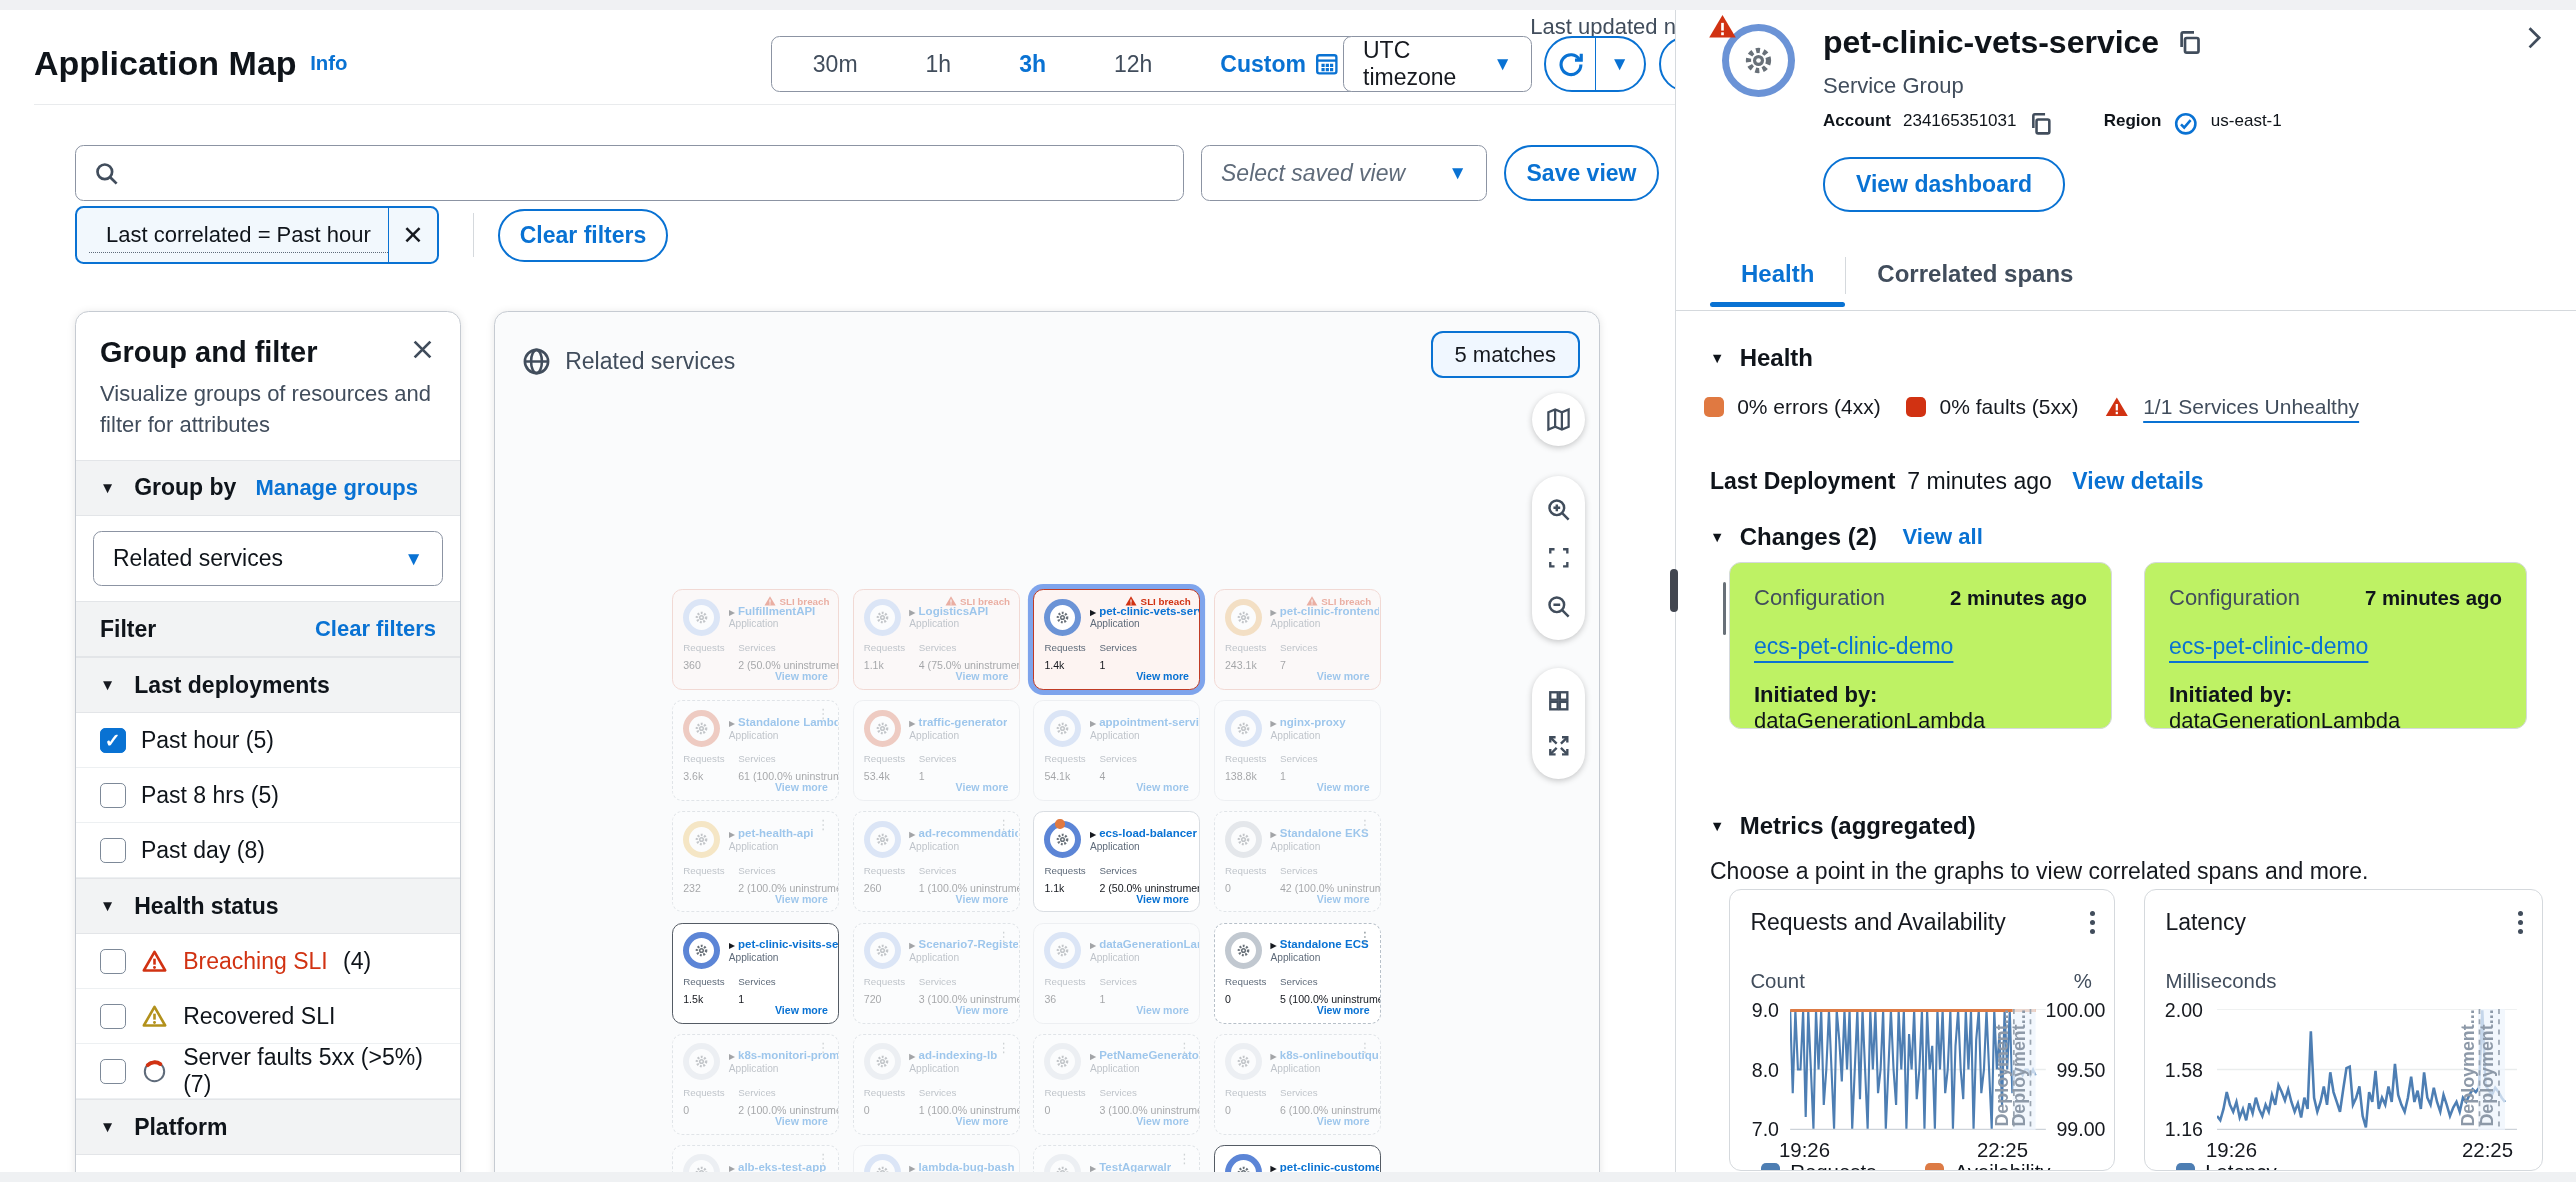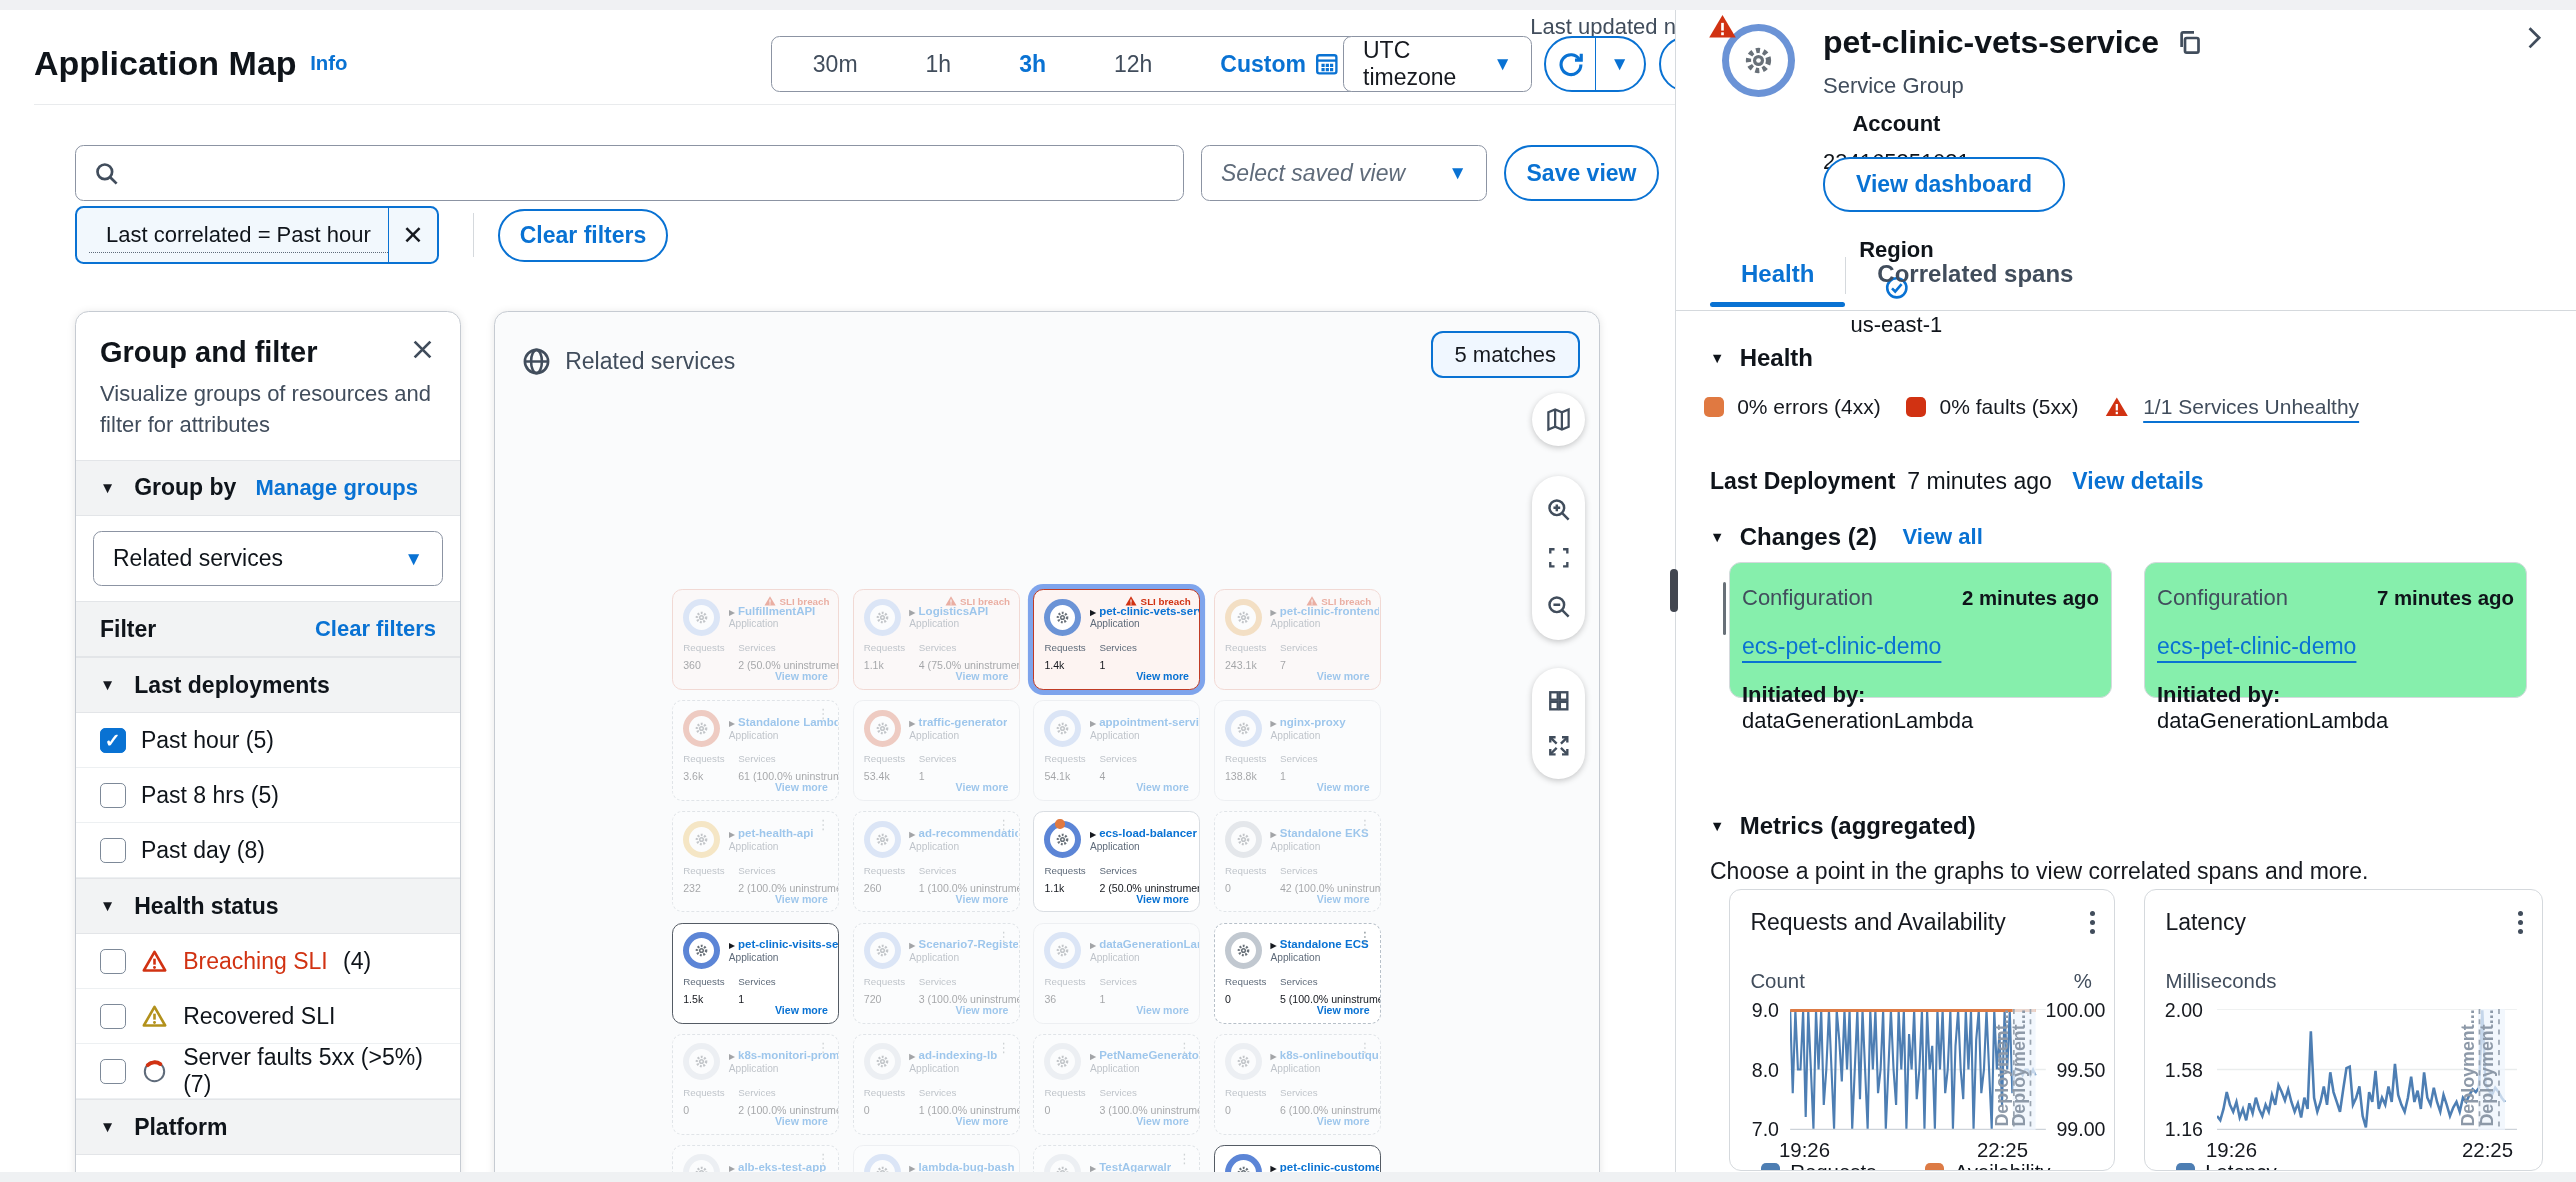--- a/index.html
+++ b/index.html
@@ -94,40 +94,40 @@
   #split-handle { left:1670px; top:569px; width:7.7px; height:43px; border-radius:4.3px; background:#424650; cursor:col-resize; z-index:6; }
 
   
   #service-panel { left:1676px; top:10.2px; width:900px; height:1172px; background:#fff; }
   #sp-icon { position:absolute; left:46px; top:13.6px; width:73px; height:73px; border:7.7px solid #6b93d6; border-radius:50%; display:flex; align-items:center; justify-content:center; background:#fff; }
   #sp-badge { position:absolute; left:31px; top:1.7px; width:31px; height:29px; }
   #sp-chevron { position:absolute; right:29px; top:15.3px; cursor:pointer; }
   #sp-name-row { position:absolute; left:147px; top:13.6px; display:flex; align-items:center; gap:17px; }
   #sp-name { font-size:32px; font-weight:bold; }
   #sp-subtitle { position:absolute; left:147px; top:63px; font-size:22px; color:#414d5c; }
-  #sp-meta { position:absolute; left:147px; top:101px; display:flex; align-items:center; gap:12px; font-size:22px;flex-direction:column; }
+  #sp-meta { position:absolute; left:147px; top:101px; display:flex; gap:12px; font-size:17px; }
   #sp-meta .gap { width:25.6px; }
   #view-dashboard-btn { position:absolute; left:147px; top:147px; height:55px; padding:0 31px; border-radius:27px; }
   #sp-tabs { position:absolute; left:34px; top:247px; display:flex; align-items:center; gap:0; }
   .tab { font-size:24px; font-weight:bold; color:#414d5c; padding:0 31px 15.3px; cursor:pointer; position:relative; }
   .tab.active { color:#0972d3; }
   .tab.active:after { content:""; position:absolute; left:0; right:0; bottom:-3.4px; height:5.1px; background:#0972d3; border-radius:2.6px; }
   .tab-sep { width:0; height:37px; border-left:1.7px solid #d5d9dd; margin-bottom:12px; }
   #tabs-underline { position:absolute; left:0; top:300px; width:900px; height:0; border-top:1.7px solid #d5d9dd; }
   .sec-head { display:flex; align-items:center; gap:15.3px; font-size:24px; font-weight:bold; }
   .sec-head .tri-down { font-size:14.5px; }
   #health-head { position:absolute; left:34px; top:334px; }
   #health-badges { position:absolute; left:28px; top:385px; display:flex; align-items:center; gap:13.6px; font-size:21px; color:#16191f; }
   .sq { width:19.6px; height:19.6px; border-radius:5.1px; flex:none; }
   #unhealthy-link { color:#414d5c; text-decoration:underline; text-decoration-color:#0972d3; text-underline-offset:6.8px; cursor:pointer; }
   #deploy-row { position:absolute; left:34px; top:458px; font-size:23px; display:flex; gap:12px; align-items:center; }
   #changes-head { position:absolute; left:34px; top:513px; }
   #changes-head .link, #metrics-row .link { font-size:22px; }
   #panel-scroll-tick { position:absolute; left:47px; top:572px; width:3.4px; height:53px; background:#687078; border-radius:1.7px; }
-  .chg-card { position:absolute; top:552px; width:383px; height:136px; border:1.7px solid #d5d9dd; border-radius:12px; background:#86efac; padding:22px 12px; }
+  .chg-card { position:absolute; top:552px; width:383px; height:167px; border:1.7px solid #d5d9dd; border-radius:12px; background:#bef264; padding:22px 24px; }
   .chg-row1 { display:flex; justify-content:space-between; align-items:baseline; }
   .chg-type { font-size:22px; color:#414d5c; }
   .chg-time { font-size:20.4px; font-weight:bold; }
   .chg-link { display:inline-block; margin-top:22px; font-size:23px; color:#0972d3; text-decoration:underline; text-underline-offset:6.8px; cursor:pointer; }
   .chg-init { margin-top:22px; font-size:22px; }
   #metrics-head { position:absolute; left:34px; top:802px; }
   #metrics-hint { position:absolute; left:34px; top:848px; font-size:23px; color:#16191f; }
 
   .chart-card { position:absolute; top:879px; height:282px; border:1.7px solid #d5d9dd; border-radius:12px; background:#fff; overflow:hidden; }
   #chart-card-0 { left:53px; width:386px; }

